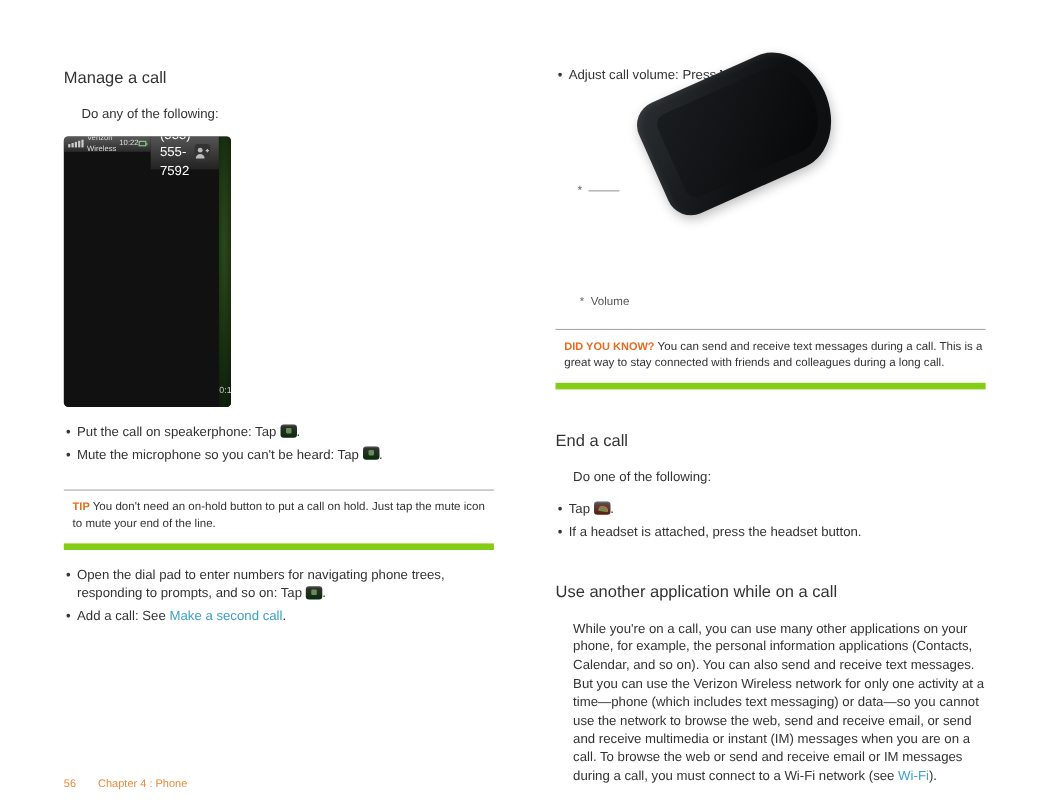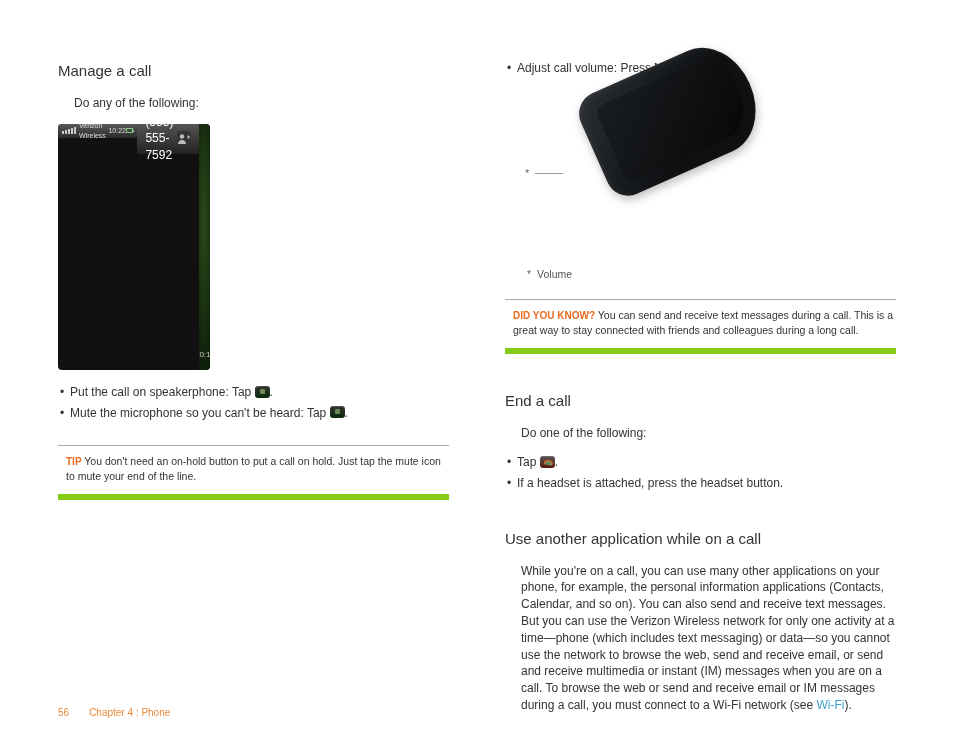--- a/index.html
+++ b/index.html
@@ -237,20 +237,28 @@
       <li>
         <span>Mute the microphone so you can't be heard: Tap </span><span class="icon-chip"></span><span>.</span>
       </li>
     </ul>
 
     <div class="tip-box">
       <span class="tip-lbl">TIP</span>
       <span>You don't need an on-hold button to put a call on hold. Just tap the mute icon to mute your end of the line.</span>
     </div>
 
+    <ul class="blist">
+      <li>
+        <span>Open the dial pad to enter numbers for navigating phone trees, responding to prompts, and so on: Tap </span><span class="icon-chip"></span><span>.</span>
+      </li>
+      <li>
+        <span>Add a call: See </span><span class="link">Make a second call</span><span>.</span>
+      </li>
+    </ul>
   </div>
 
   <div class="col">
     <ul class="blist">
       <li>
         <span>Adjust call volume: Press </span><span class="bold">Volume</span><span>.</span>
       </li>
     </ul>
 
     <div class="device">

